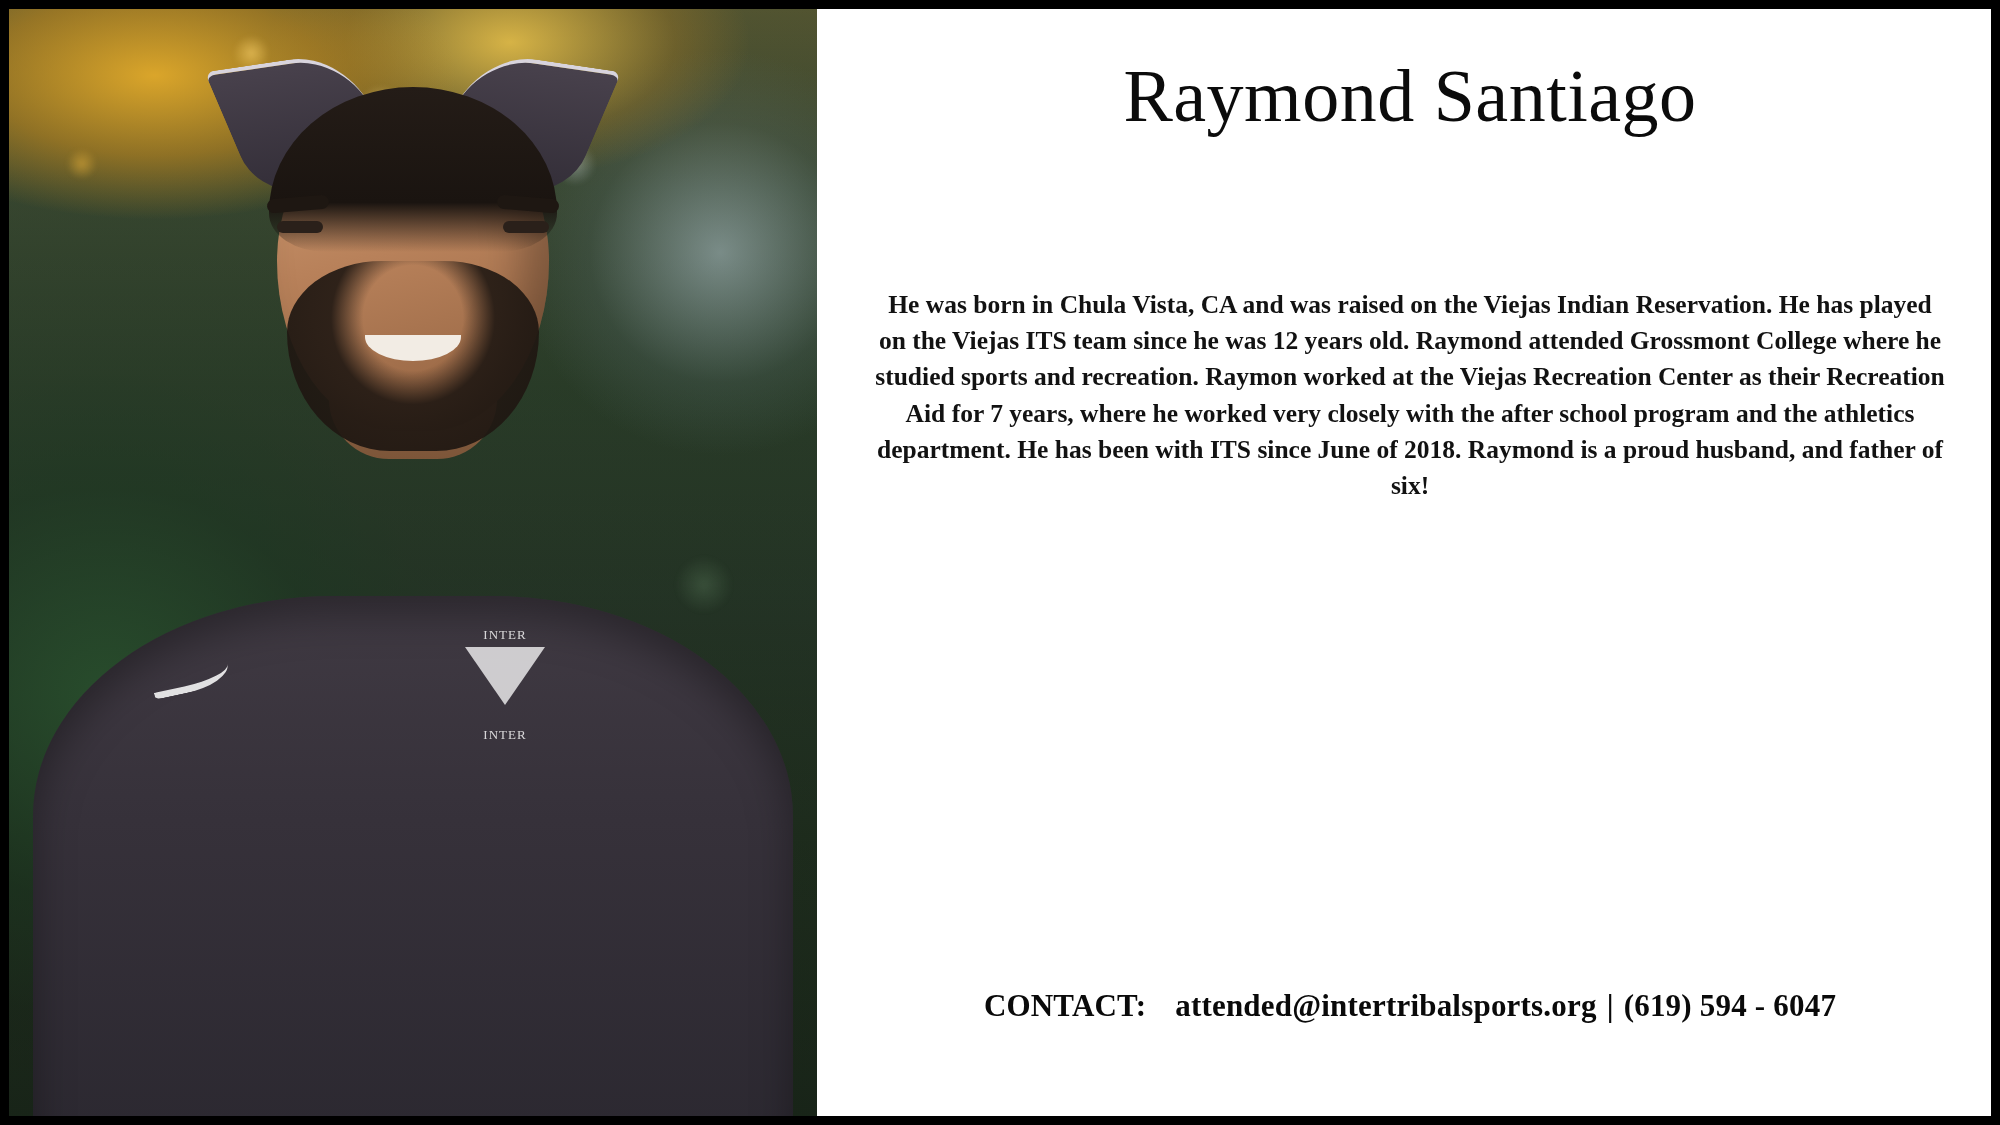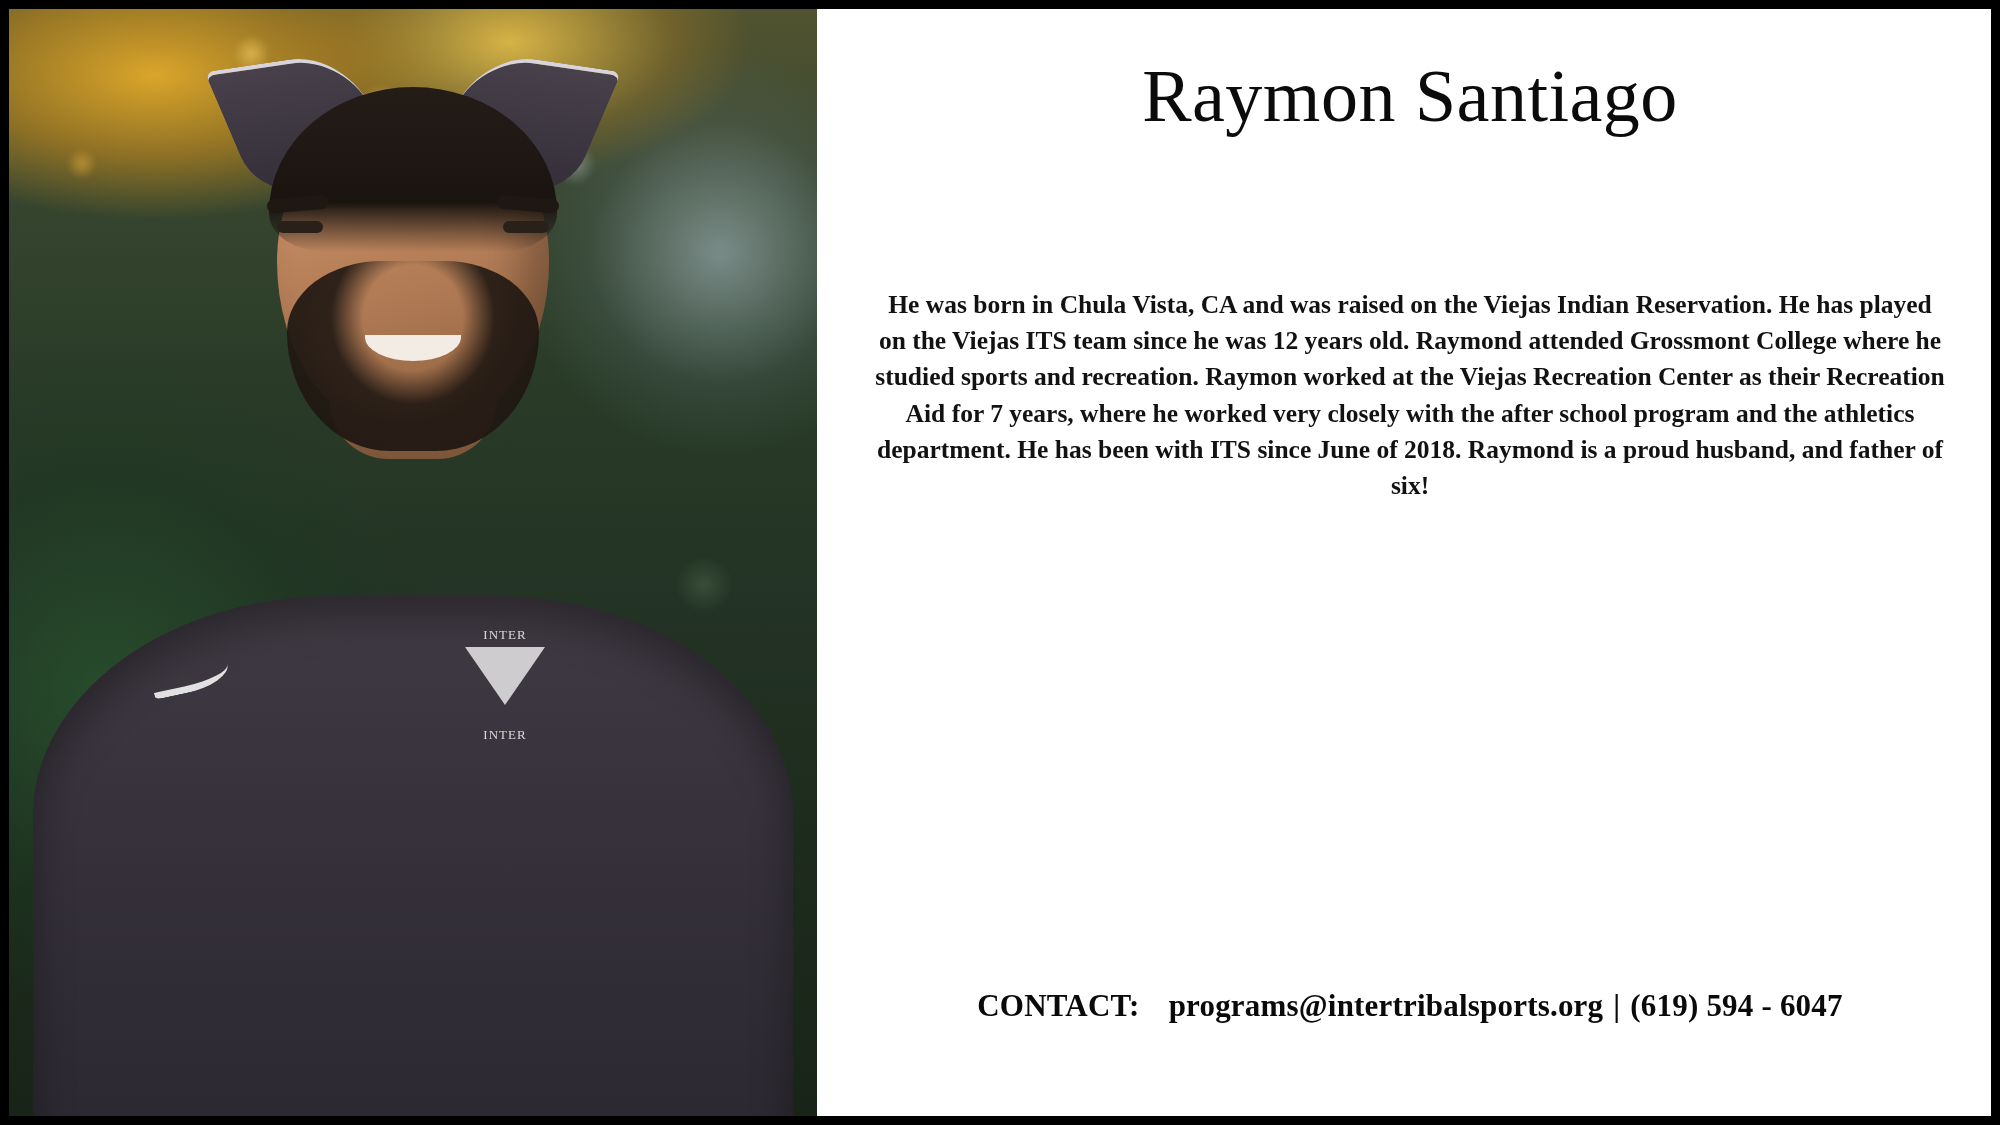--- a/index.html
+++ b/index.html
@@ -244,24 +244,24 @@
       <div class="swoosh"></div>
       <div class="logo-badge">
         <span class="logo-word-top">INTER</span>
         <div class="logo-tri"></div>
         <span class="logo-word-bottom">INTER</span>
       </div>
     </div>
   </div>
 
   <div class="info-pane">
-    <h1 class="name">Raymon Santiago</h1>
+    <h1 class="name">Raymond Santiago</h1>
 
     <div class="bio">
       <p>He was born in Chula Vista, CA and was raised on the Viejas Indian Reservation. He has played on the Viejas ITS team since he was 12 years old. Raymond attended Grossmont College where he studied sports and recreation. Raymon worked at the Viejas Recreation Center as their Recreation Aid for 7 years, where he worked very closely with the after school program and the athletics department. He has been with ITS since June of 2018. Raymond is a proud husband, and father of six!</p>
     </div>
 
     <div class="contact">
-      <span class="label">CONTACT:</span><span>programs@intertribalsports.org</span><span class="sep">|</span><span>(619) 594 - 6047</span>
+      <span class="label">CONTACT:</span><span>attended@intertribalsports.org</span><span class="sep">|</span><span>(619) 594 - 6047</span>
     </div>
   </div>
 
 </div>
 
 </body></html>

